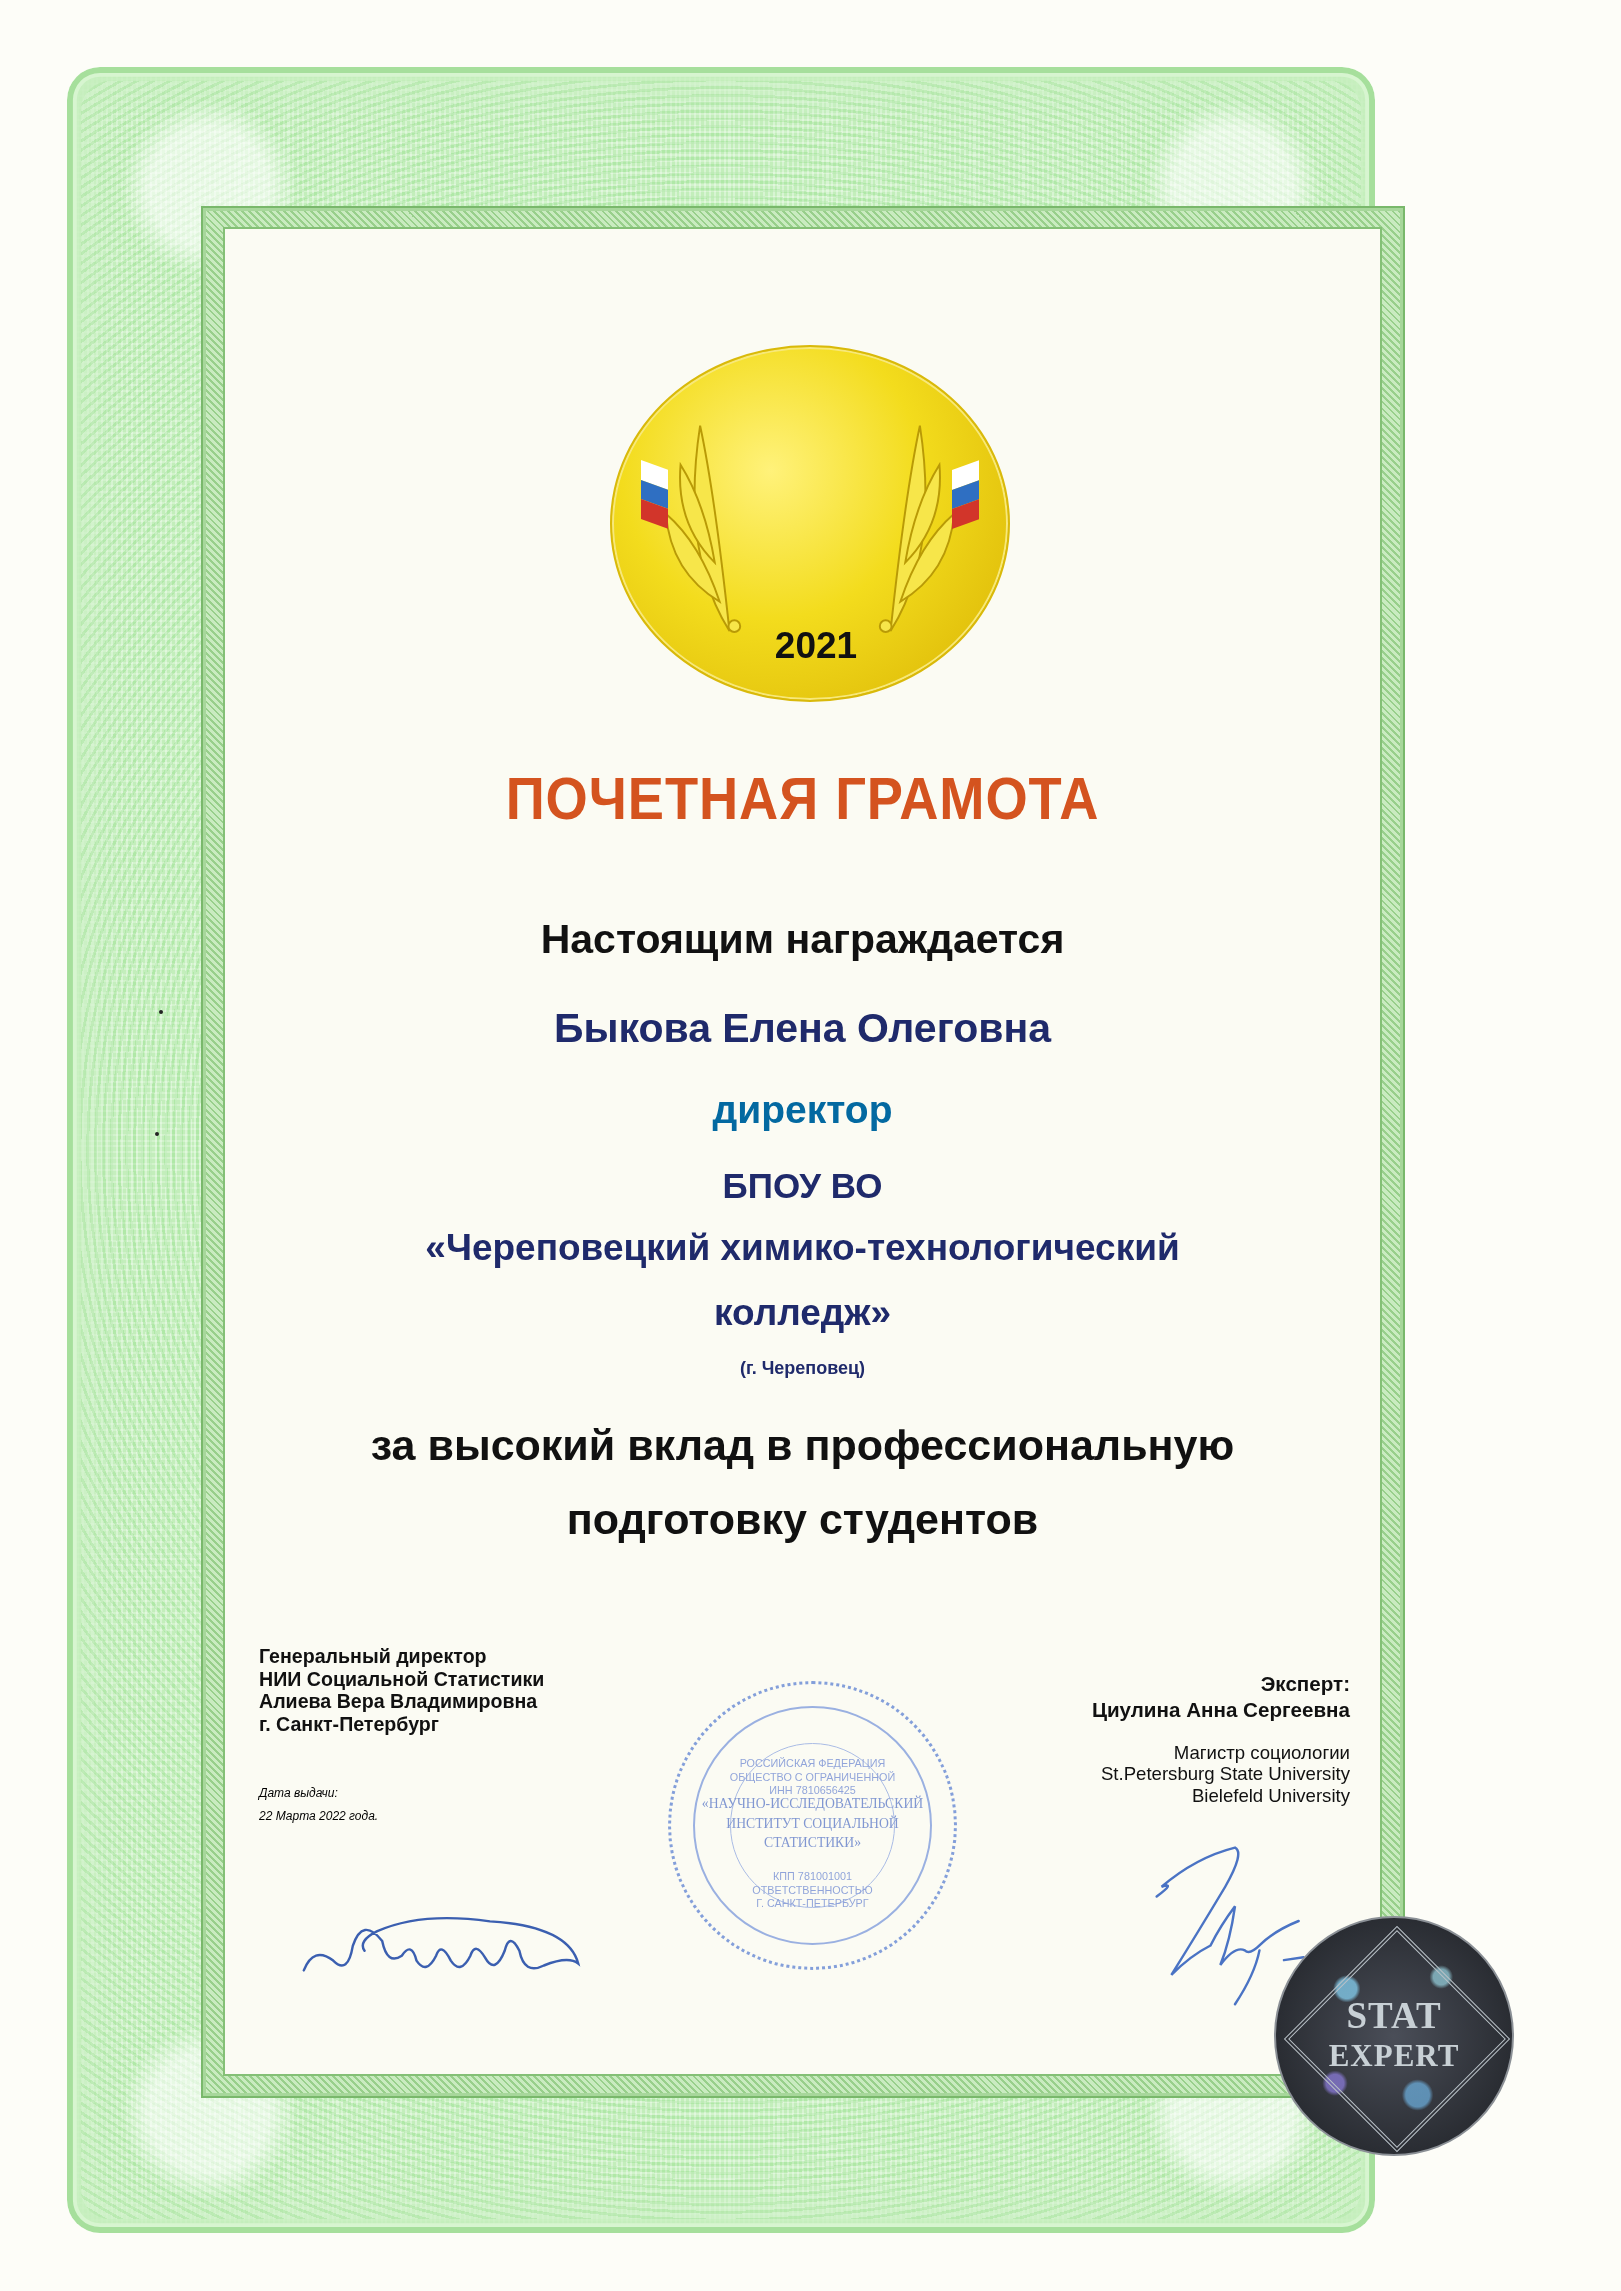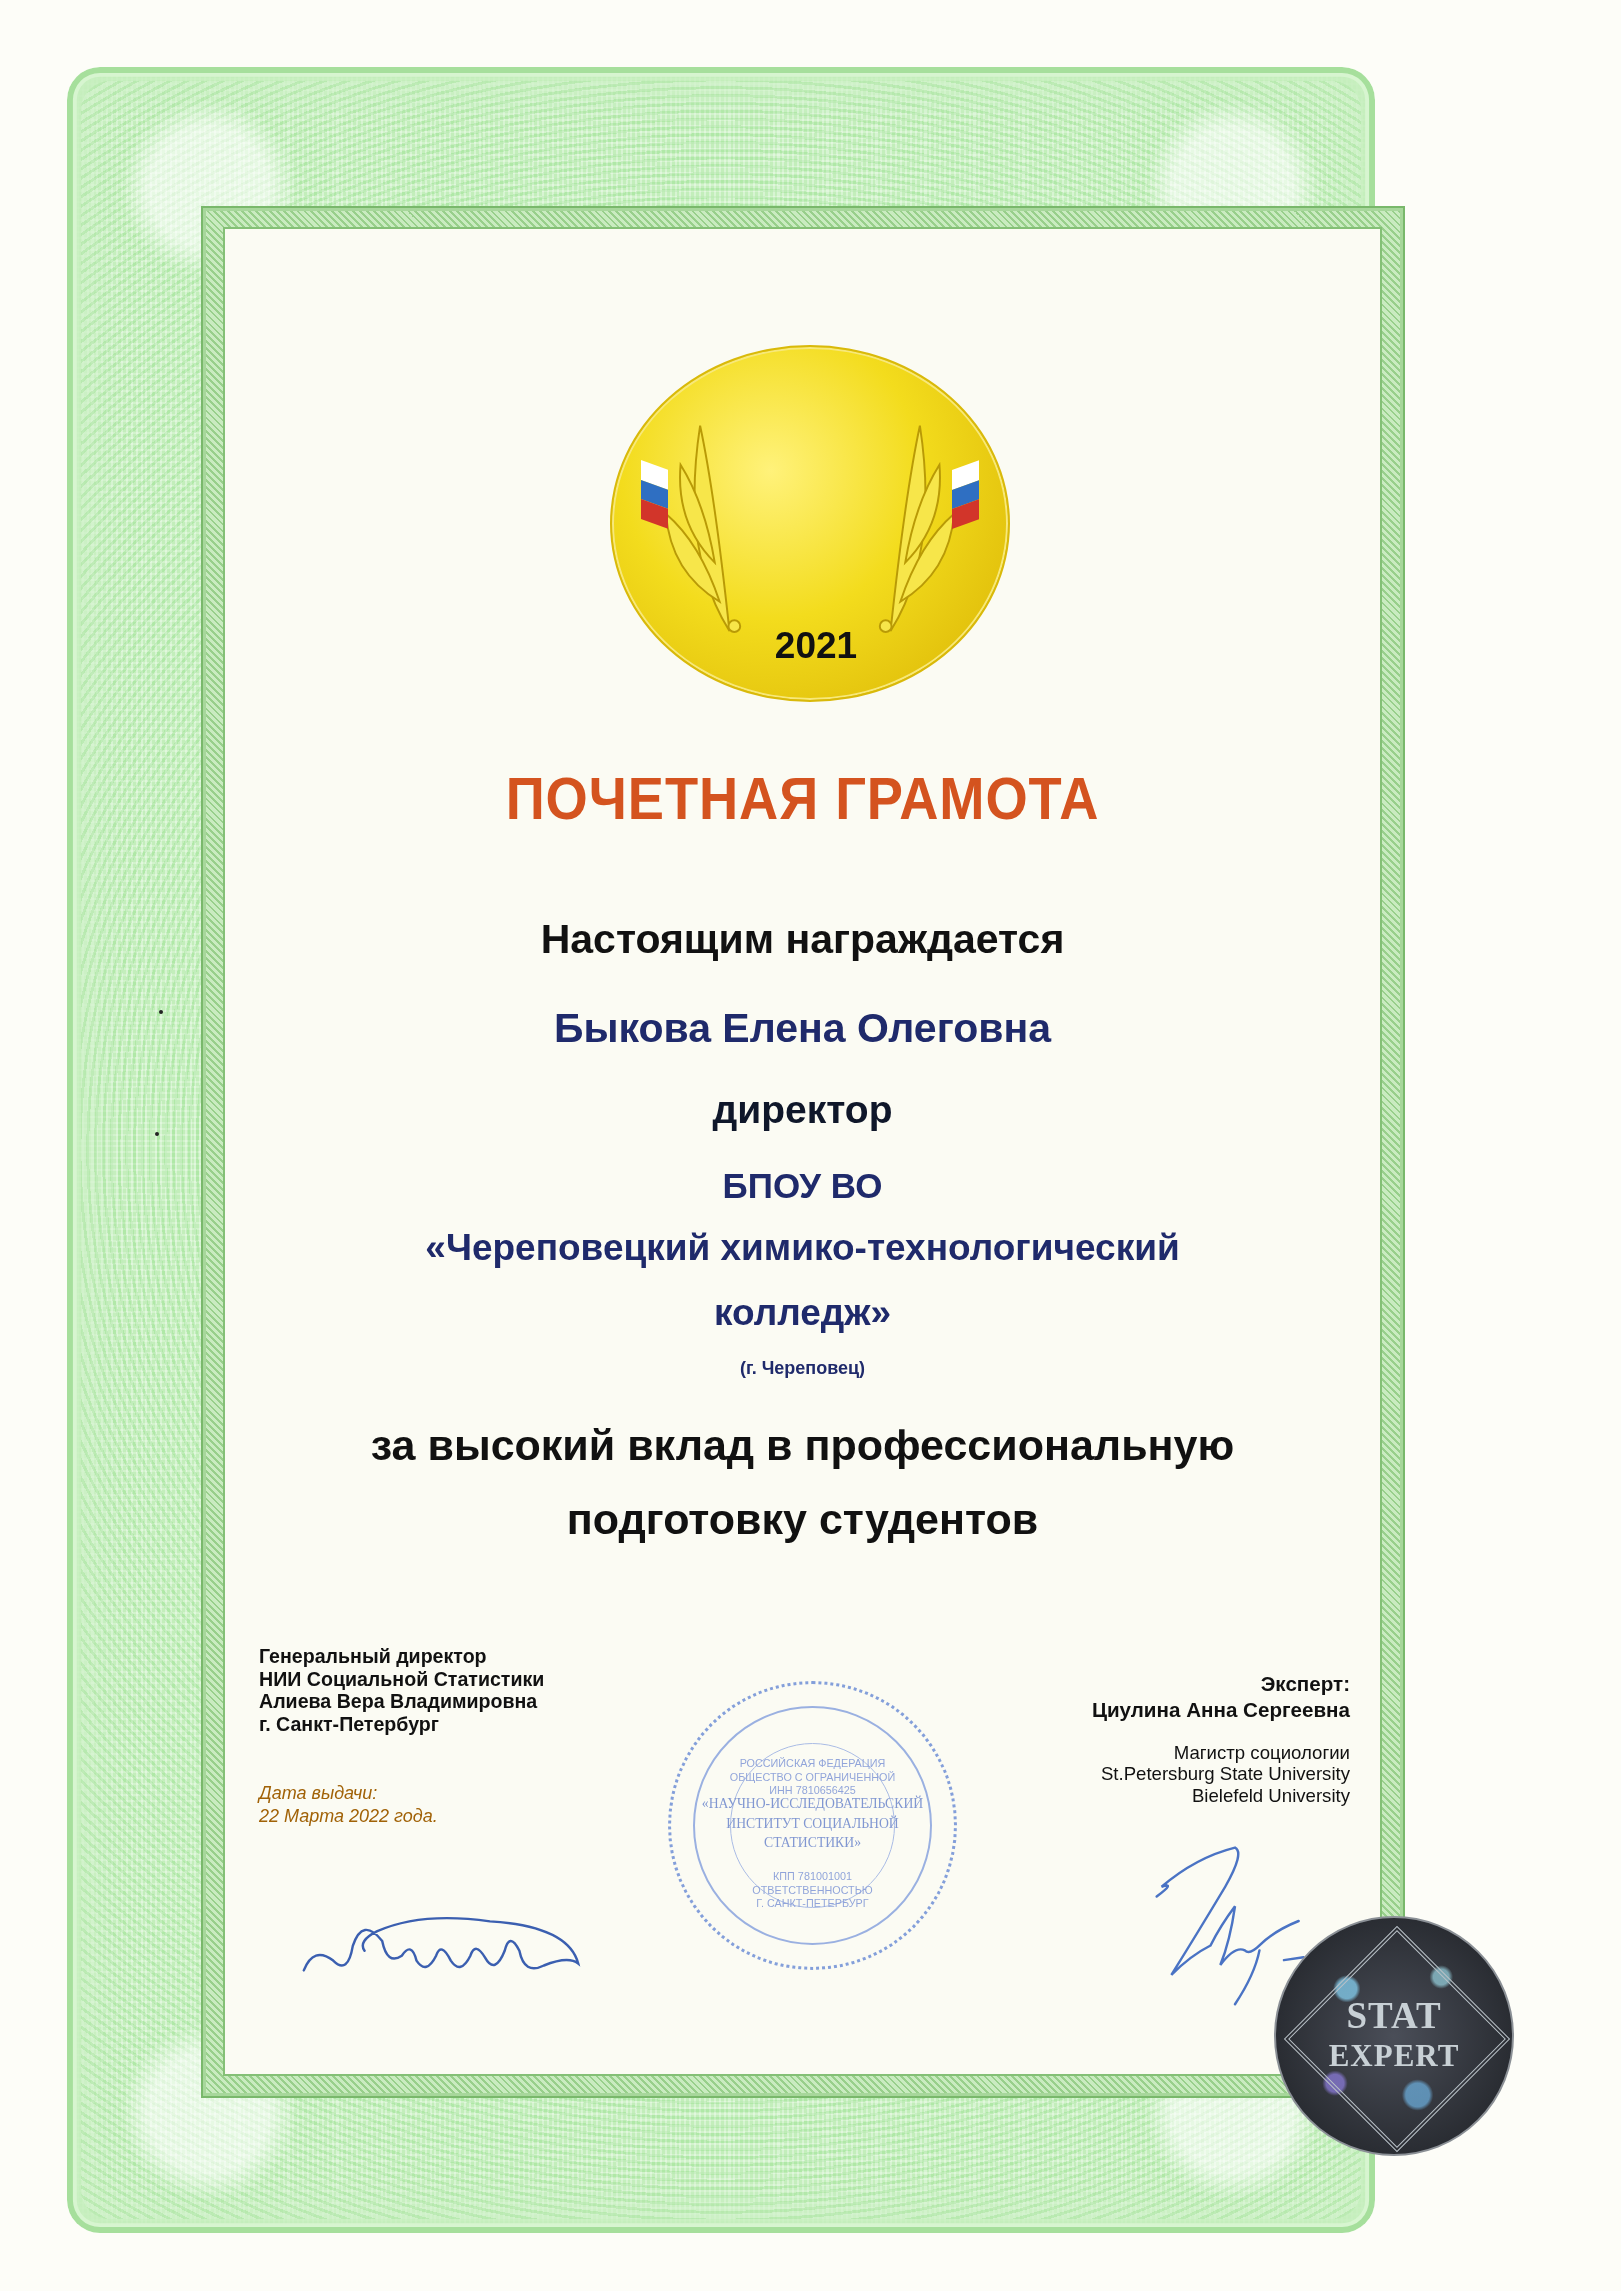--- a/index.html
+++ b/index.html
@@ -84,35 +84,35 @@
   }
 
   .text-center { position: absolute; left: 223px; width: 1159px; text-align: center; }
   .title {
     top: 765px; font-size: 59px; font-weight: 700; color: #d4531f;
     letter-spacing: 1px; transform: scaleX(0.92); transform-origin: center;
   }
   .line { font-weight: 700; }
   .awarded { top: 916px; font-size: 41px; color: #111; }
   .name { top: 1005px; font-size: 41px; color: #1f2a6b; }
-  .position { top: 1088px; font-size: 39px; color: #0f172a; }
+  .position { top: 1088px; font-size: 39px; color: #0369a1; }
   .org { top: 1166px; font-size: 35px; color: #1f2a6b; }
   .college1 { top: 1227px; font-size: 37px; color: #1f2a6b; }
   .college2 { top: 1292px; font-size: 37px; color: #1f2a6b; }
   .city { top: 1358px; font-size: 18px; color: #1f2a6b; }
   .reason1 { top: 1421px; font-size: 43px; color: #111; }
   .reason2 { top: 1495px; font-size: 43px; color: #111; }
 
   .left-block {
     position: absolute; left: 259px; top: 1645px;
     font-size: 19.6px; line-height: 22.5px; color: #111; font-weight: 700;
   }
   .date-block {
     position: absolute; left: 259px; top: 1782px;
-    font-size: 18px; line-height: 22.5px; color: #a16207; font-style: italic;
+    font-size: 12px; line-height: 22.5px; color: #000000; font-style: italic;
   }
   .right-block {
     position: absolute; right: 271px; top: 1639px; text-align: right;
     color: #111;
     margin-top: 32px;
   }
   .expert-label, .expert-name { font-weight: 700; font-size: 20.6px; line-height: 25.5px; }
   .expert-creds { margin-top: 19.6px; font-size: 18.6px; line-height: 21.6px; }
 
   .stamp {

